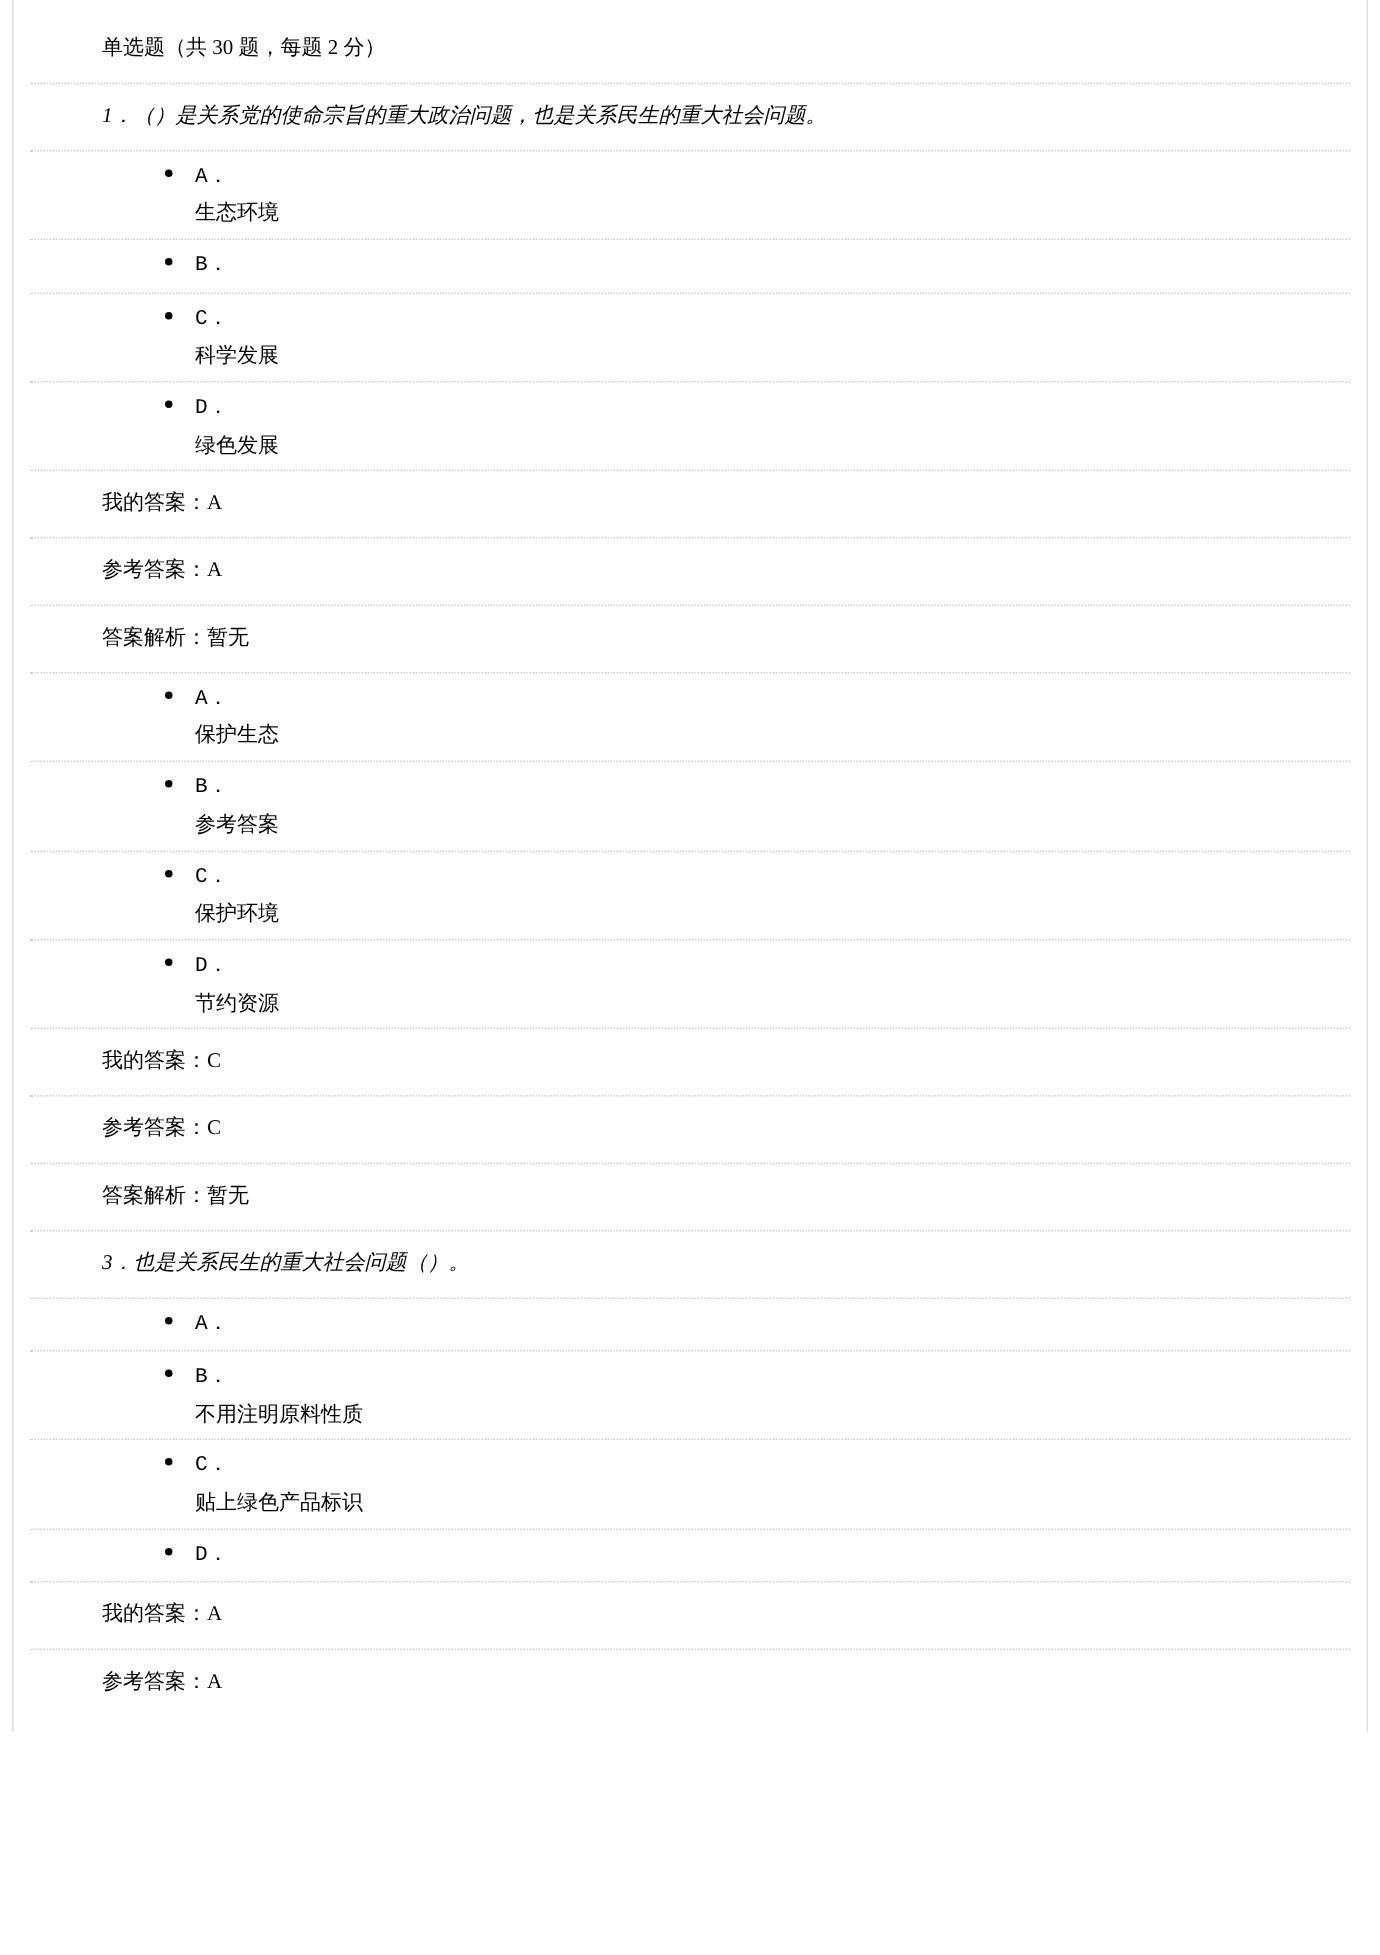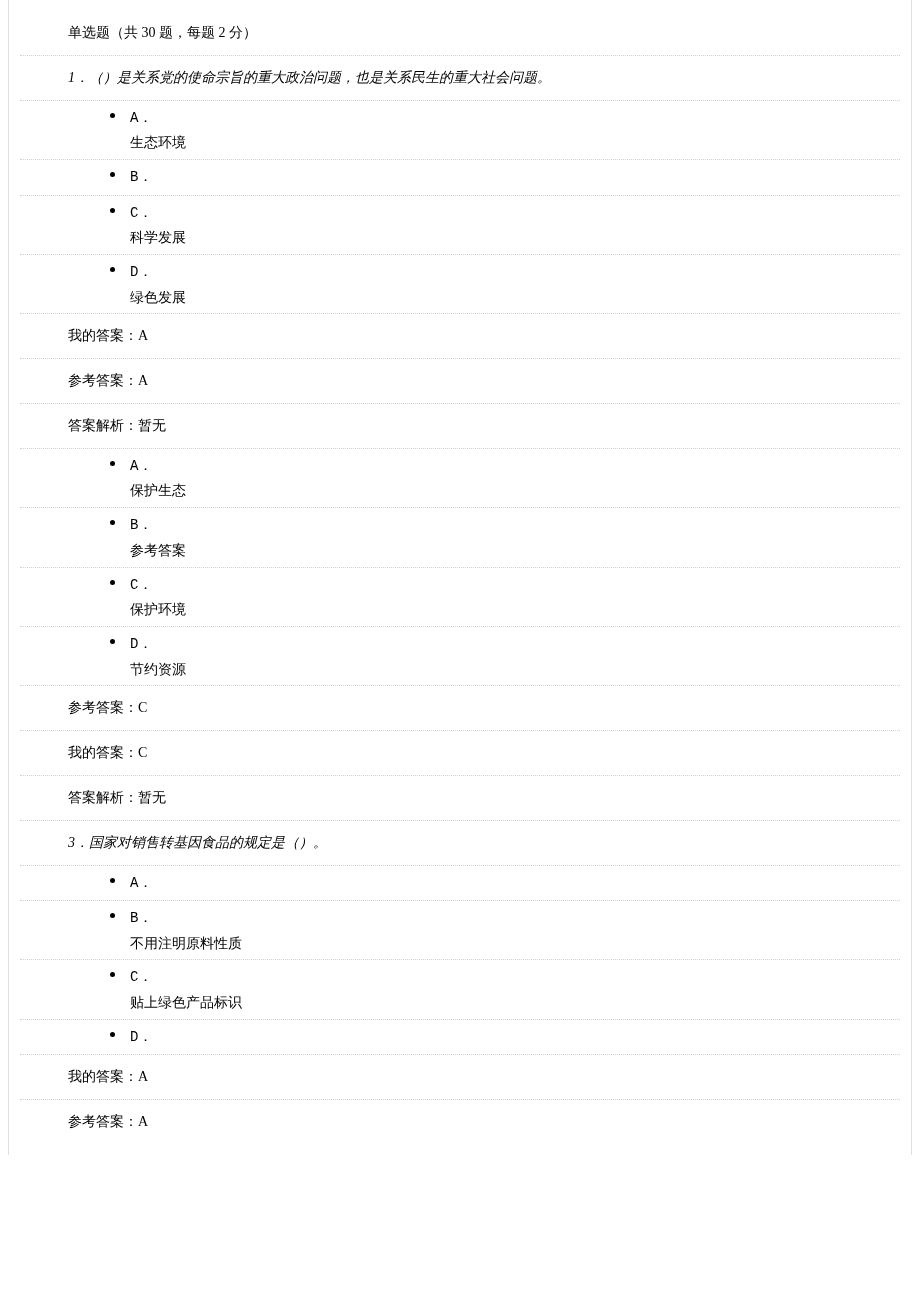--- a/index.html
+++ b/index.html
@@ -164,31 +164,31 @@
     <div class="bullet-col">
         <div class="bullet-dot"></div>
       </div>
     <div class="option-col">
       <div class="letter-line">D．</div>
       <div class="text-line">节约资源</div>
     </div>
   </div>
 
   <div class="answer-block">
+    <span>我的答案：</span><span>C</span>
+  </div>
+  <div class="answer-block">
     <span>参考答案：</span><span>C</span>
   </div>
   <div class="answer-block">
-    <span>我的答案：</span><span>C</span>
-  </div>
-  <div class="answer-block">
     <span>答案解析：</span><span>暂无</span>
   </div>
 
   <div class="question-text">
-    <span>3．</span><span>国家对销售转基因食品的规定是（）。</span>
+    <span>3．</span><span>也是关系民生的重大社会问题（）。</span>
   </div>
 
   <div class="option-wrap">
     <div class="bullet-col">
         <div class="bullet-dot"></div>
       </div>
     <div class="option-col">
       <div class="letter-line">A．</div>
     </div>
   </div>

